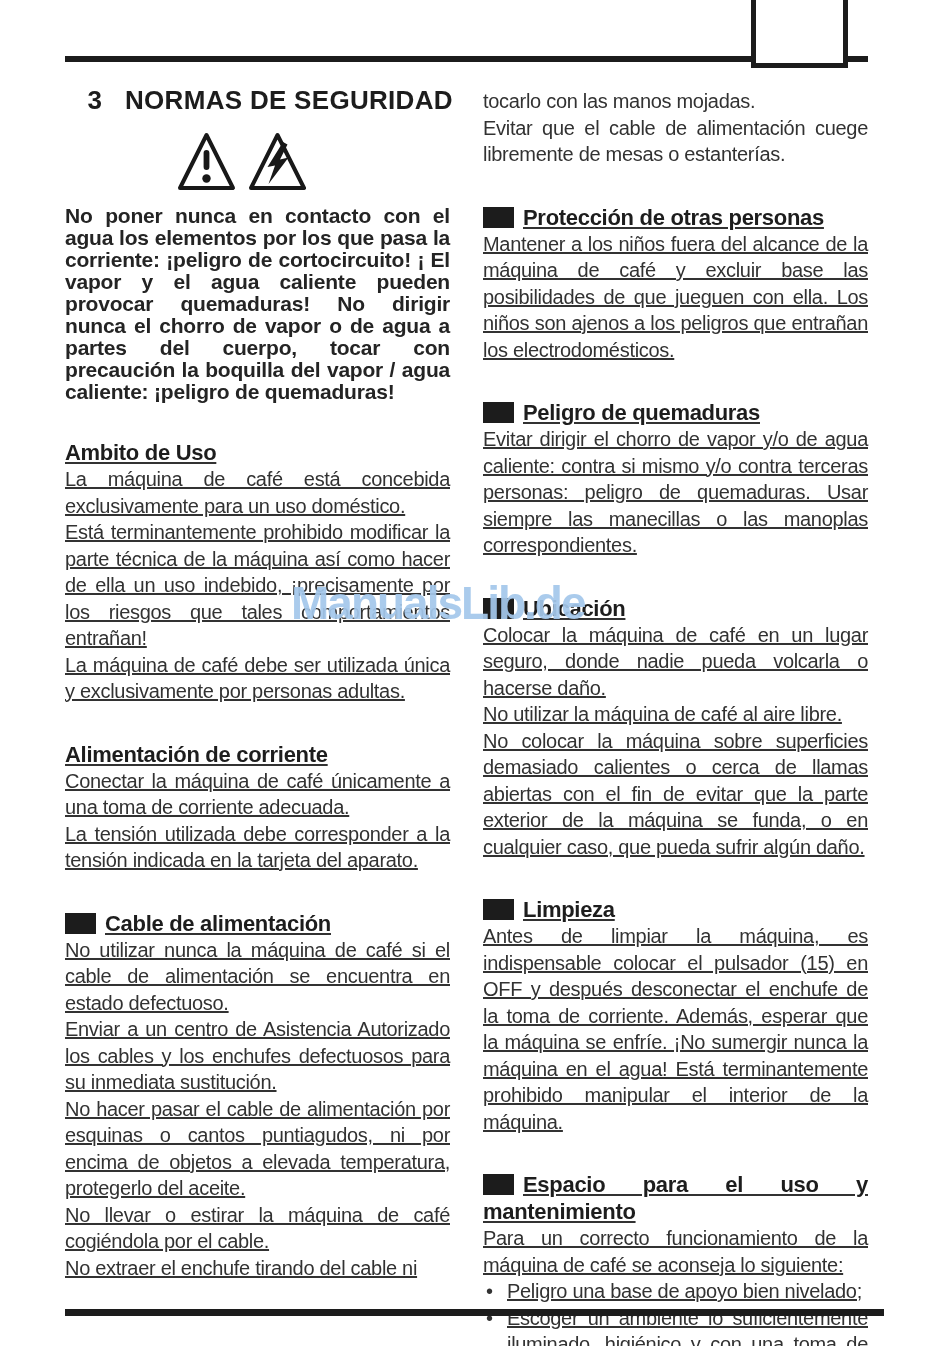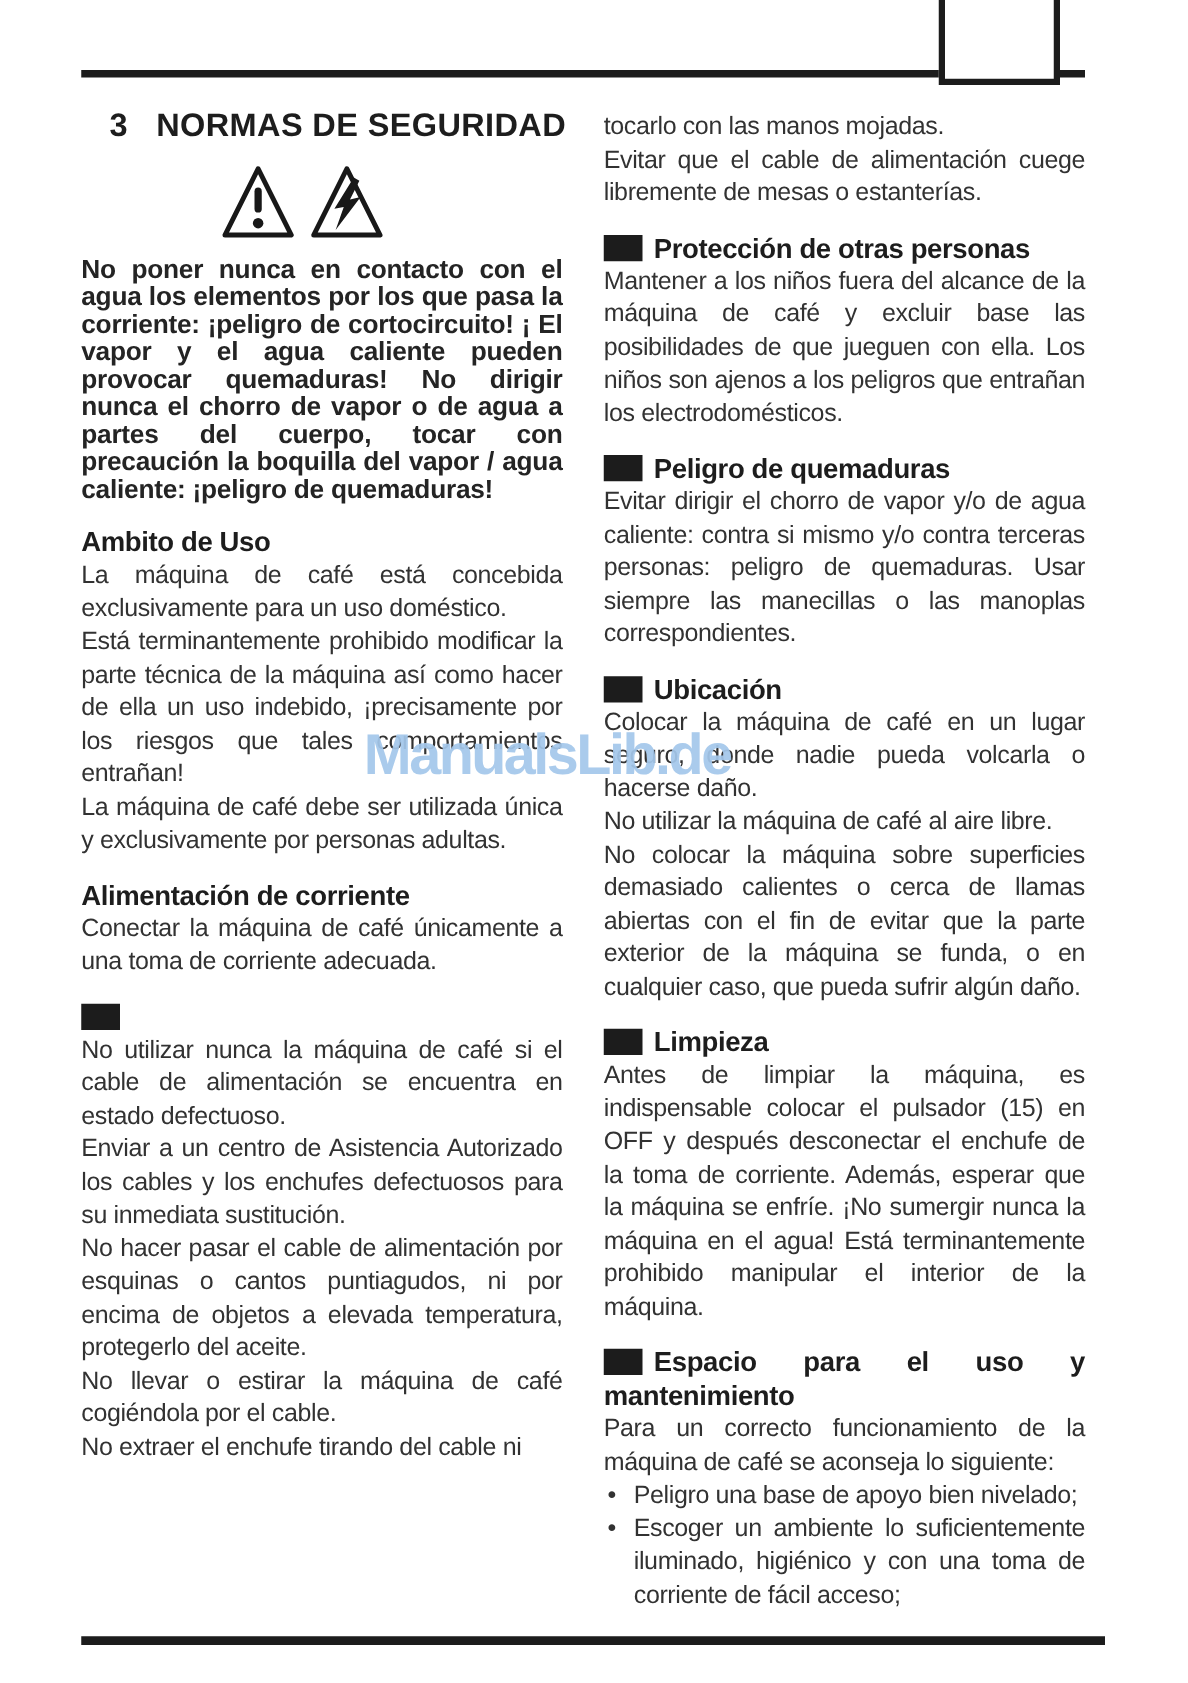--- a/index.html
+++ b/index.html
@@ -22,21 +22,21 @@
   .t-num{display:inline-block;width:60px;}
 
   
   .icons-row{display:flex;gap:12px;margin:16px 0 12px 112px;width:130px;}
   .icons-row svg{display:block;}
 
   
   .bold-para{font-weight:700;font-size:21px;line-height:22px;letter-spacing:-0.2px;color:#242424;}
 
   
-  .section{margin-top:17px;}
+  .section{margin-top:36px;text-decoration:underline;}
   .h{font-weight:700;font-size:22px;line-height:27px;color:#1d1d1d;}
   .sq{display:inline-block;width:31px;height:21px;background:#1c1c1c;margin-right:9px;vertical-align:-3px;}
 
   
   .bullet{position:relative;padding-left:24px;}
   .bullet::before{content:"\2022";position:absolute;left:3px;top:0;}
 
   
   .watermark{position:absolute;left:291px;top:580px;font-size:46px;font-weight:700;letter-spacing:-2px;line-height:1;color:rgba(164,199,235,0.93);z-index:6;white-space:nowrap;}
 </style>
@@ -75,24 +75,25 @@
     <div class="section">
       <div class="h"><span>Ambito de Uso</span></div>
       <p>La máquina de café está concebida exclusivamente para un uso doméstico.</p>
       <p>Está terminantemente prohibido modificar la parte técnica de la máquina así como hacer de ella un uso indebido, ¡precisamente por los riesgos que tales comportamientos entrañan!</p>
       <p>La máquina de café debe ser utilizada única y exclusivamente por personas adultas.</p>
     </div>
 
     <div class="section">
       <div class="h"><span>Alimentación de corriente</span></div>
       <p>Conectar la máquina de café únicamente a una toma de corriente adecuada.</p>
+      <p>La tensión utilizada debe corresponder a la tensión indicada en la tarjeta del aparato.</p>
     </div>
 
     <div class="section">
-      <div class="h"><span class="sq"></span></div>
+      <div class="h"><span class="sq"></span><span>Cable de alimentación</span></div>
       <p>No utilizar nunca la máquina de café si el cable de alimentación se encuentra en estado defectuoso.</p>
       <p>Enviar a un centro de Asistencia Autorizado los cables y los enchufes defectuosos para su inmediata sustitución.</p>
       <p>No hacer pasar el cable de alimentación por esquinas o cantos puntiagudos, ni por encima de objetos a elevada temperatura, protegerlo del aceite.</p>
       <p>No llevar o estirar la máquina de café cogiéndola por el cable.</p>
       <p>No extraer el enchufe tirando del cable ni</p>
     </div>
   </div>
 
   <div class="col col-right">
 

